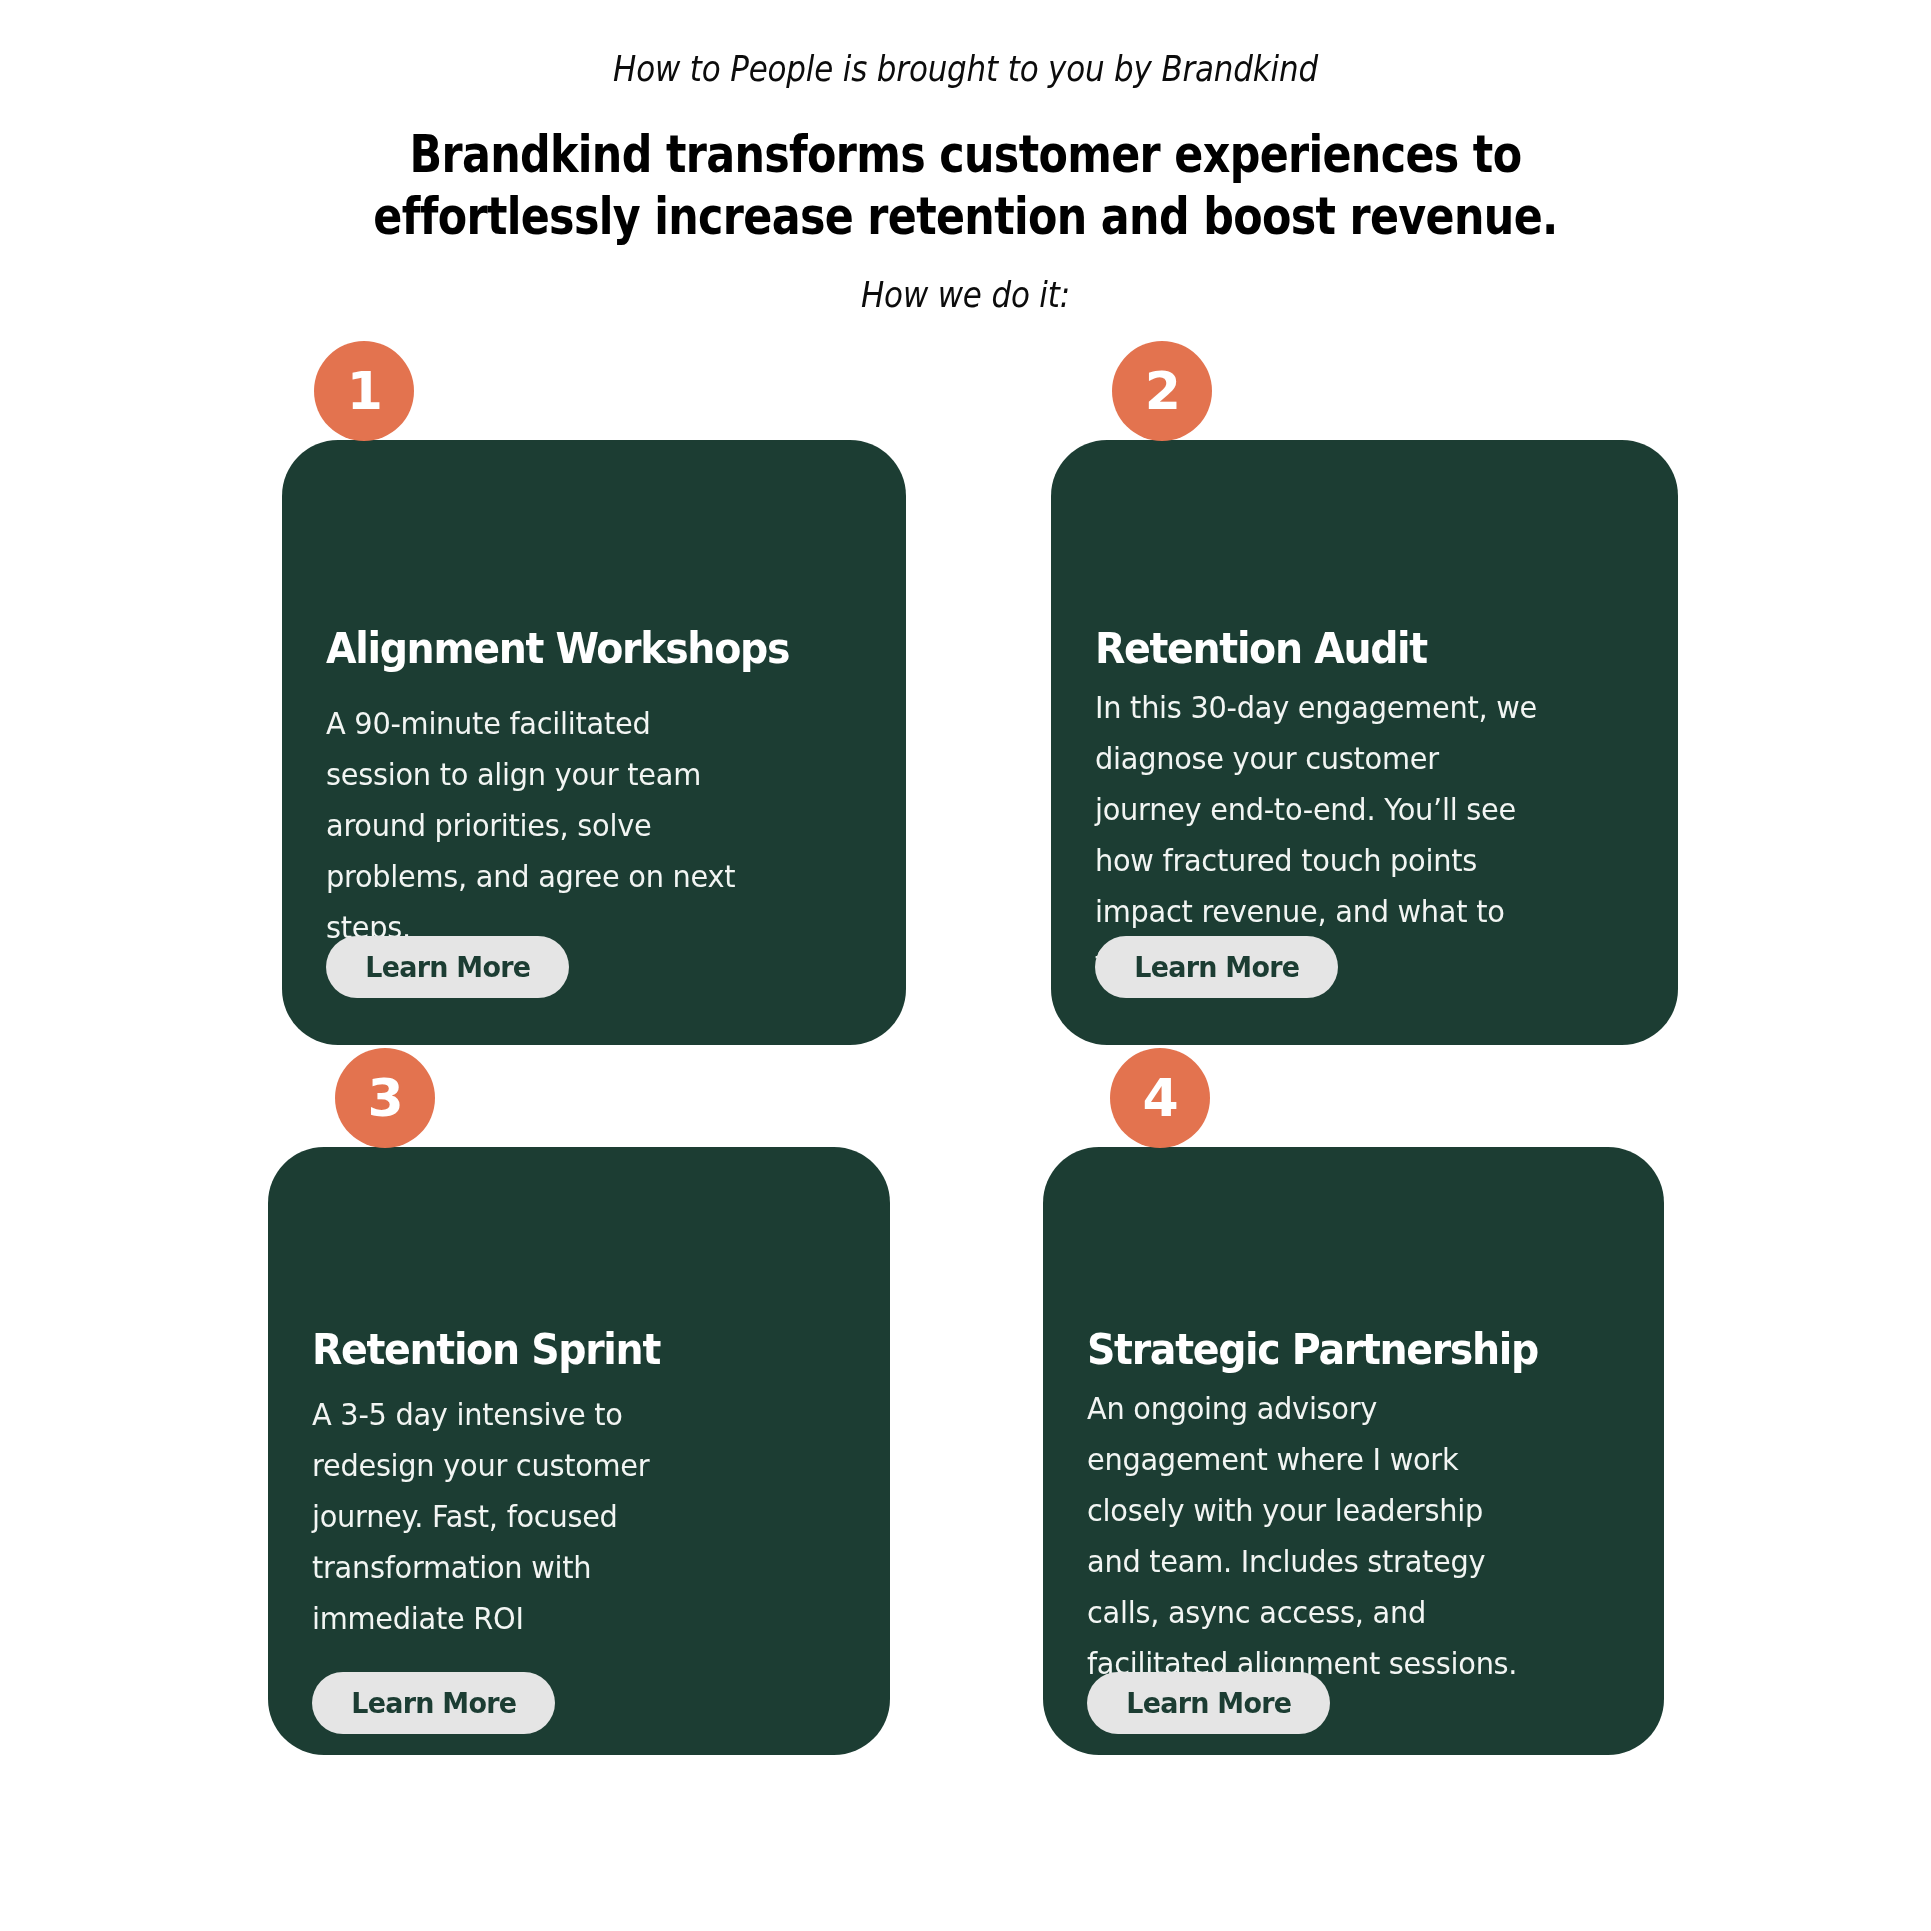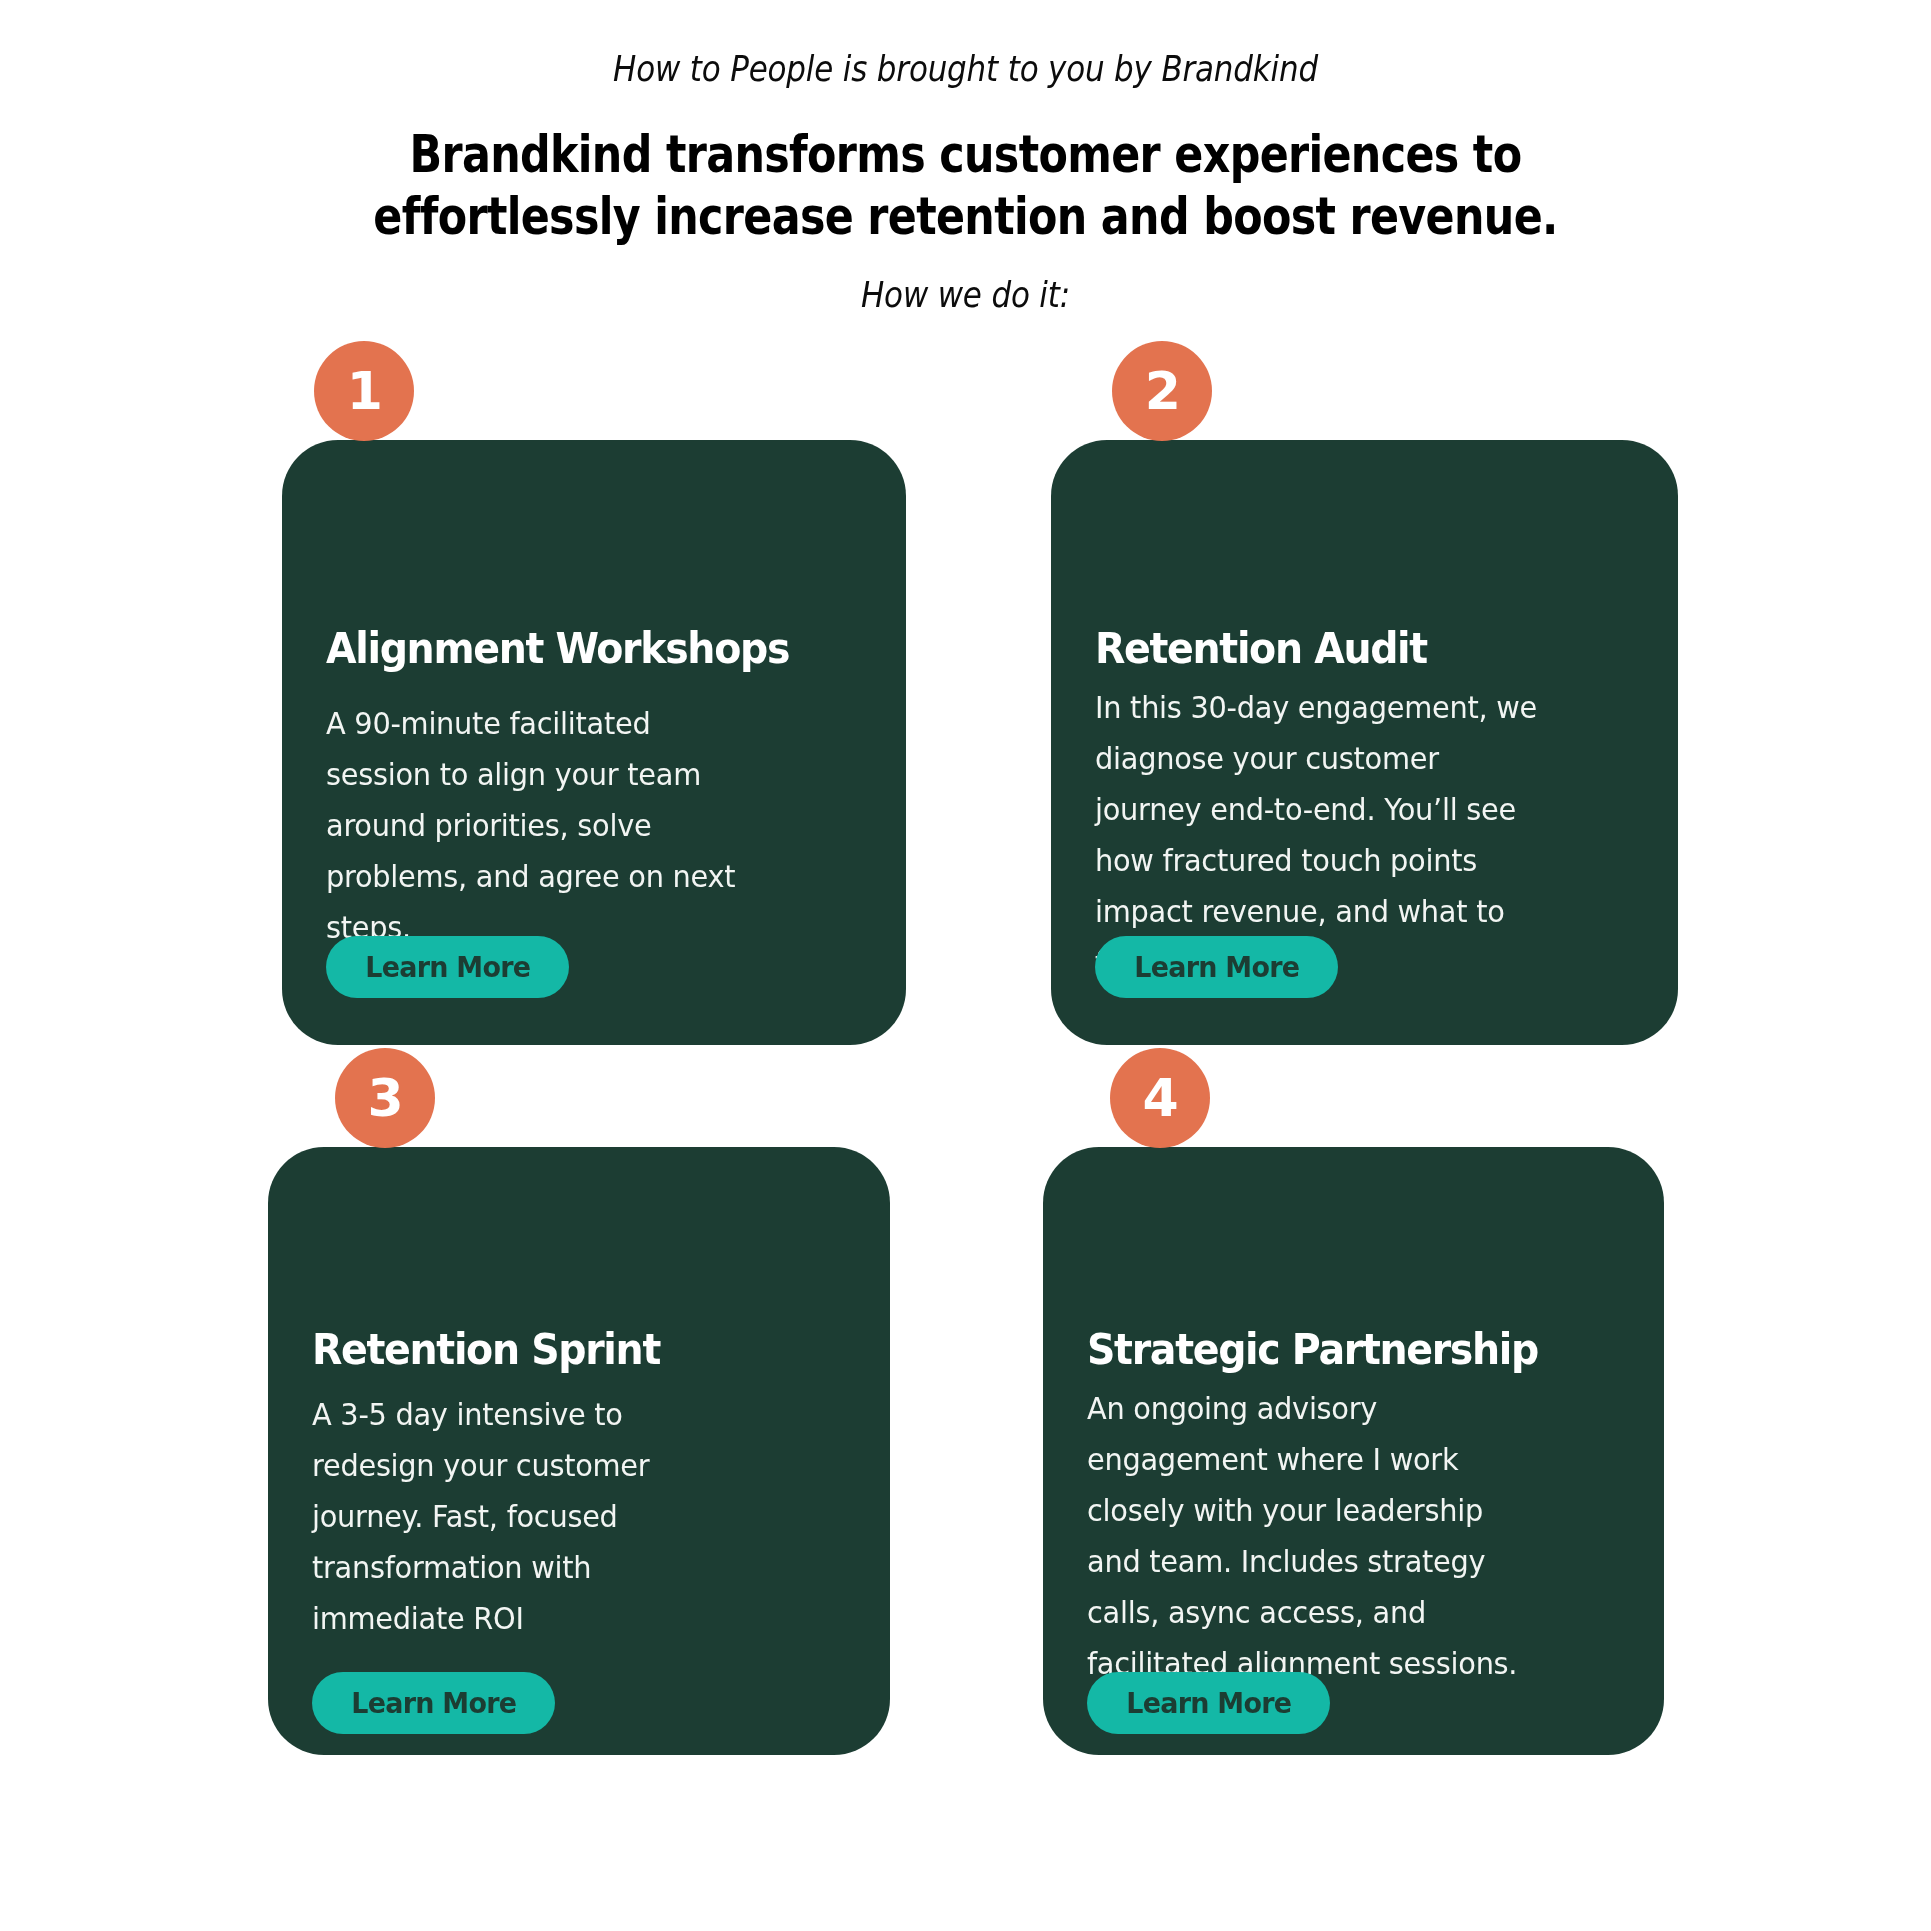--- a/index.html
+++ b/index.html
@@ -146,21 +146,21 @@
     letter-spacing: -0.3px;
     color: #f2f5f3;
     transform: scaleX(0.93);
     transform-origin: left top;
   }
   .card-body .ln { display: block; white-space: nowrap; }
 
   .learn-btn {
     position: absolute;
     box-sizing: border-box;
-    background: #14b8a6;
+    background: #e5e5e5;
     border: none;
     border-radius: 965px;
     color: #1C3D33;
     font-family: "DejaVu Sans", sans-serif;
     font-weight: 700;
     font-size: 29px;
     line-height: 1;
     letter-spacing: -0.8px;
     display: flex;
     align-items: center;

